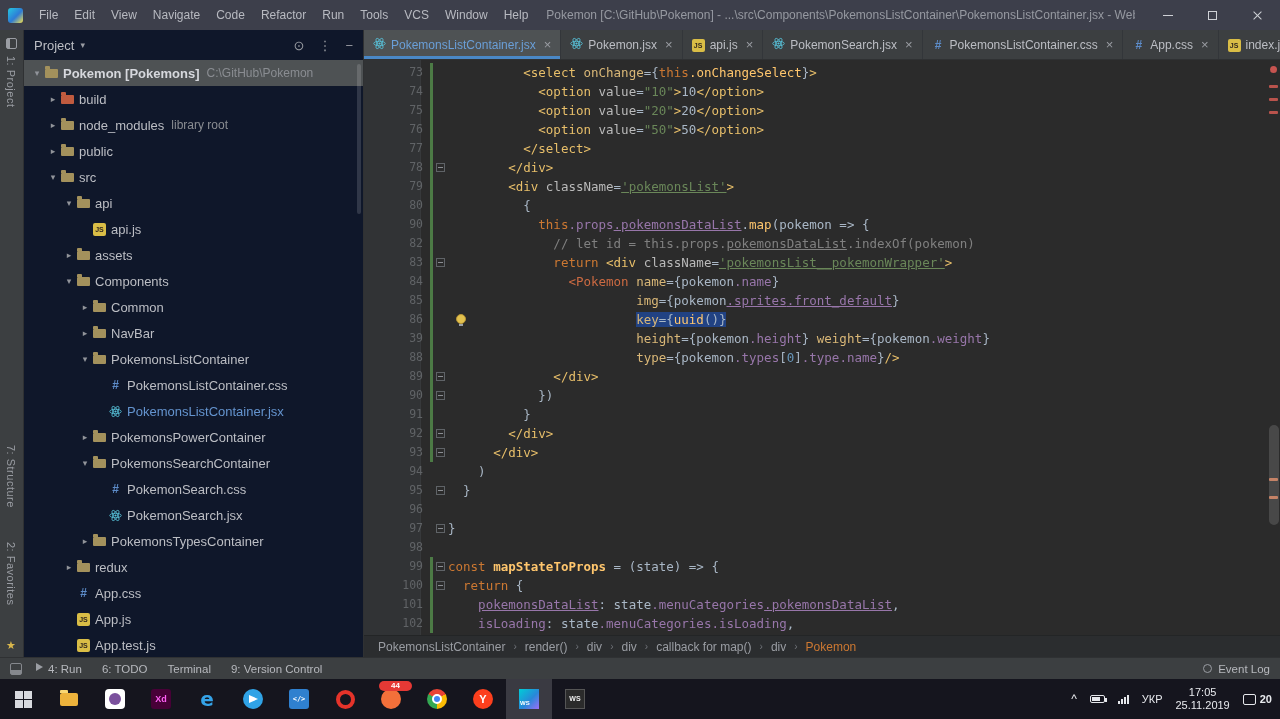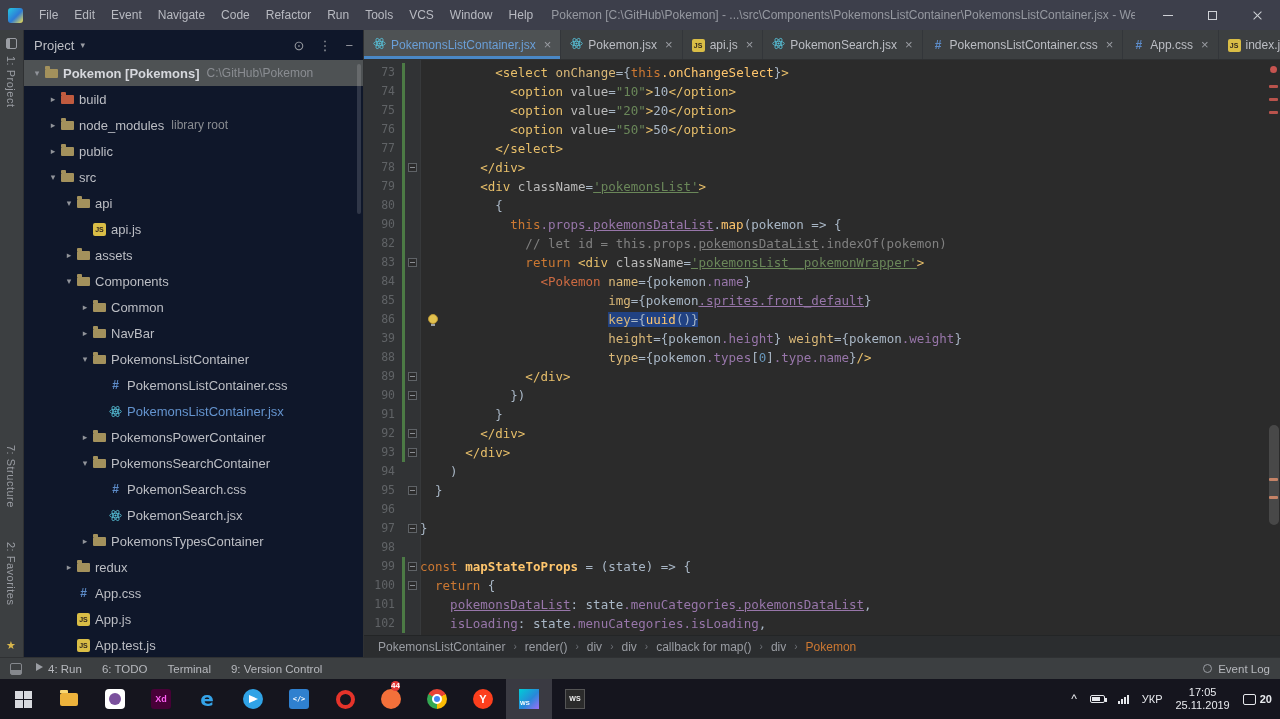--- a/index.html
+++ b/index.html
@@ -73,21 +73,21 @@
          color:#bcbec4; border-right:1px solid #33363a; cursor:default; }
   .tab .close { color:#9a9da3; font-size:13px; margin-left:3px; }
   .tab.active { background:#4e5254; box-shadow:inset 0 -3px 0 #4a88c7; }
   .tab.active .lbl { color:#6a9fd8; }
 
   
   .editor-body { flex:1; position:relative; display:flex; overflow:hidden; }
   #code { flex:1; padding-top:3px; position:relative; overflow:hidden;
           background:linear-gradient(90deg,#313335 0 56px,#37393b 56px 57px,#2b2b2b 57px); }
   .cl { display:flex; height:19px; line-height:19px; position:relative;
-        font-family:"DejaVu Sans Mono",monospace; font-size:12.5px; }
+        font-family:"DejaVu Sans Mono",monospace; font-size:12.5px;margin-left:28px; }
   .cl .num { width:38px; flex:none; text-align:right; padding-right:7px; color:#606366;
              font-size:11.5px; }
   .cl .bar { width:3px; flex:none; }
   .cl .bar.on { background:#4c7a45; }
   .cl .foldc { width:15px; flex:none; display:flex; align-items:center; justify-content:center; }
   .fold-box { width:9px; height:9px; border:1px solid #5f6367; position:relative; display:inline-block; background:#2b2b2b; }
   .fold-box::after { content:""; position:absolute; left:1px; right:1px; top:3px; border-top:1px solid #8a8d92; }
   .cl .codeln { white-space:pre; flex:1; }
 
   .tk-pl   { color:#a9b7c6; }
@@ -154,22 +154,22 @@
   .ico-xd { width:20px; height:20px; background:#470137; color:#ff61f6; border-radius:3px;
             font:bold 9px/20px "Liberation Sans",sans-serif; text-align:center; }
   .ico-edge { color:#35a3e8; font:bold 20px/20px "DejaVu Sans",sans-serif; }
   .ico-telegram { width:20px; height:20px; border-radius:50%; background:#30a3e6; position:relative; }
   .ico-telegram::after { content:""; position:absolute; left:6px; top:6px; width:0; height:0;
       border-top:4px solid transparent; border-bottom:4px solid transparent; border-left:9px solid #fff; }
   .ico-vscode { width:20px; height:20px; background:#2f80cf; border-radius:3px; color:#fff;
                 font:bold 7px/20px "DejaVu Sans Mono",monospace; text-align:center; }
   .ico-opera { width:19px; height:19px; border:4px solid #e5332a; border-radius:50%; }
   .ico-badge44 { width:20px; height:20px; border-radius:50%; background:#f3703a; position:relative; }
-  .tbadge { position:absolute; top:2px; right:14px; background:#e53935; color:#fff;
-            font:bold 8px/10px "Liberation Sans",sans-serif; padding:0 0; border-radius:5px; }
+  .tbadge { position:absolute; top:2px; right:2px; background:#e53935; color:#fff;
+            font:bold 8px/10px "Liberation Sans",sans-serif; padding:0 12px; border-radius:5px; }
   .ico-chrome { width:20px; height:20px; border-radius:50%; position:relative;
       background:conic-gradient(from -60deg,#ea4335 0 120deg,#fbbc05 0 240deg,#34a853 0 360deg); }
   .ico-chrome::after { content:""; position:absolute; left:5px; top:5px; width:10px; height:10px;
       border-radius:50%; background:#4285f4; border:2px solid #fff; box-sizing:border-box; }
   .ico-yandex { width:20px; height:20px; border-radius:50%; background:#fc3f1d; color:#fff;
                 font:bold 11px/20px "Liberation Sans",sans-serif; text-align:center; }
   .ico-webstorm { width:20px; height:20px; color:#fff; text-align:left; padding:10px 0 0 1px;
       font:bold 6px/8px "Liberation Sans",sans-serif;
       background:linear-gradient(135deg,#00cdd7,#2888d8 55%,#9c6ef7); }
   .ico-ws2 { width:20px; height:20px; background:#2b2b2b; border:1px solid #555; color:#eee;
@@ -188,21 +188,21 @@
   .bubble { width:13px; height:11px; border:1px solid #e6e8ec; border-radius:2px; }
 </style>
 </head>
 <body>
 
 <div class="titlebar">
   <span class="app-icon"></span>
   <nav class="menu" id="menu">
       <span class="menu-item">File</span>
       <span class="menu-item">Edit</span>
-      <span class="menu-item">Event</span>
+      <span class="menu-item">View</span>
       <span class="menu-item">Navigate</span>
       <span class="menu-item">Code</span>
       <span class="menu-item">Refactor</span>
       <span class="menu-item">Run</span>
       <span class="menu-item">Tools</span>
       <span class="menu-item">VCS</span>
       <span class="menu-item">Window</span>
       <span class="menu-item">Help</span>
     </nav>
   <div class="win-title">Pokemon [C:\GitHub\Pokemon] - ...\src\Components\PokemonsListContainer\PokemonsListContainer.jsx - WebStorm</div>

